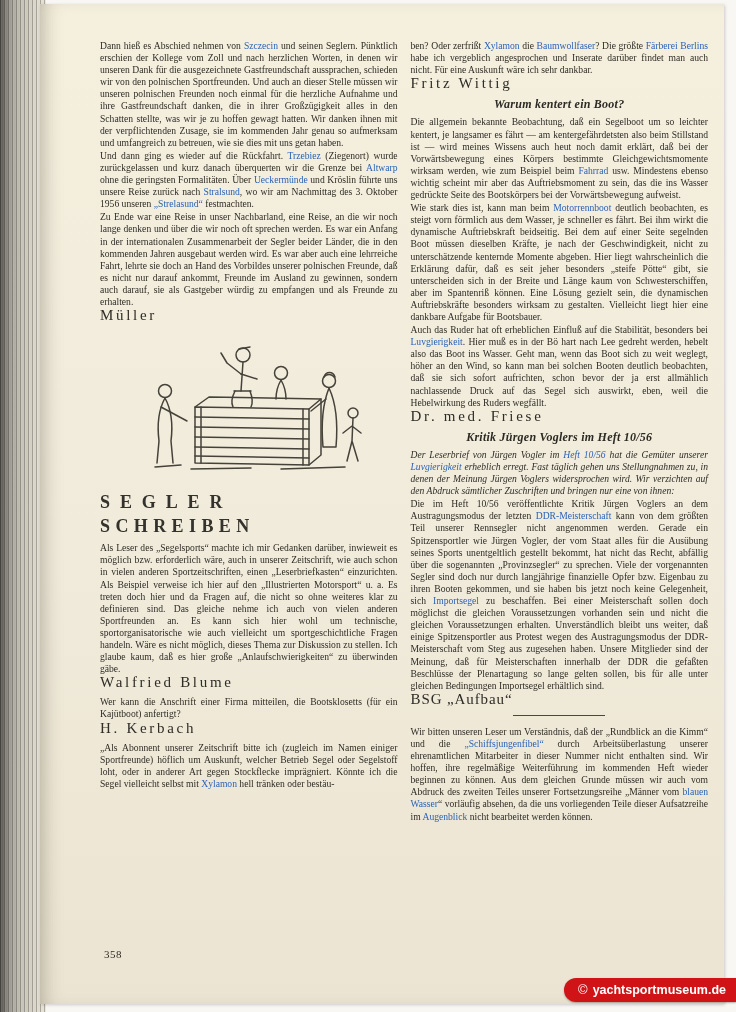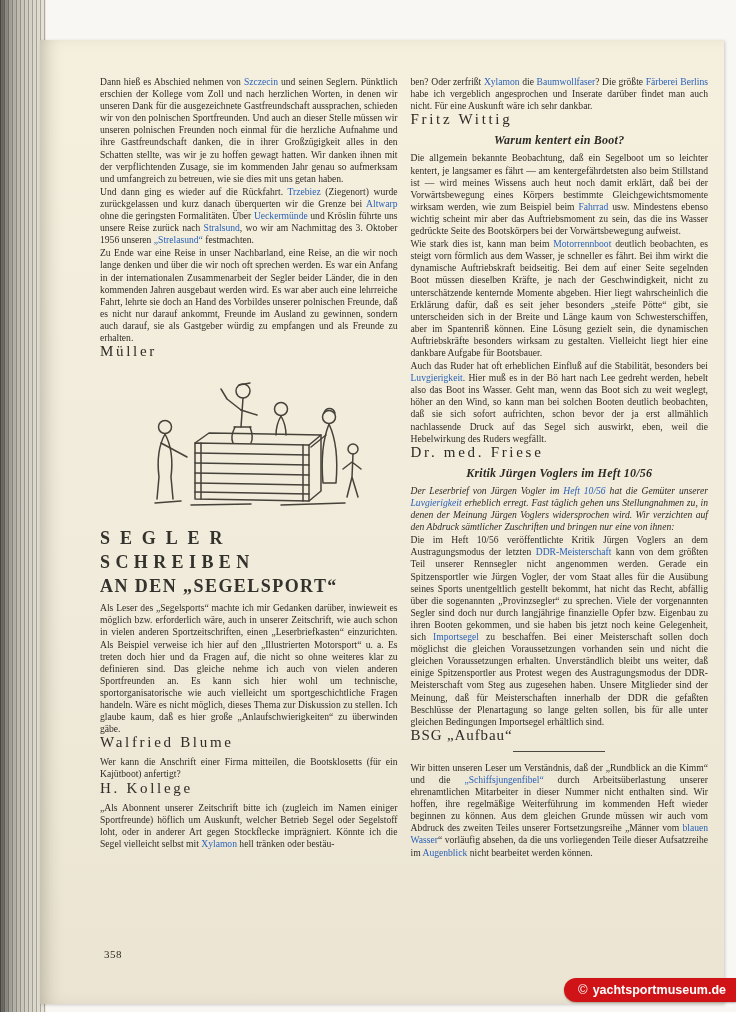--- a/index.html
+++ b/index.html
@@ -9,21 +9,21 @@
   .scan { position:relative; width:736px; height:1012px; background:#f8f7f4; }
 
   
   .binding { position:absolute; left:0; top:0; bottom:0; width:46px;
     background:linear-gradient(90deg,#4e4c47 0,#7d7a73 5px,#a9a69d 12px,#c6c3b8 22px,#d9d5c9 34px,#e8e4d8 46px); }
   .binding::after { content:""; position:absolute; inset:0;
     background:repeating-linear-gradient(90deg, rgba(40,38,34,.30) 0 1px, rgba(255,255,255,.10) 1px 2px, transparent 2px 4px); }
 
   .page { position:absolute; left:40px; top:4px; right:12px; bottom:8px; overflow:hidden;
     background:linear-gradient(180deg,#f5efde 0,#f1ebdb 55%,#ebe4d2 100%);
-    box-shadow:inset 14px 0 20px -12px rgba(70,65,50,.38), 1px 1px 3px rgba(0,0,0,.18);margin-top:36px; }
+    box-shadow:inset 14px 0 20px -12px rgba(70,65,50,.38), 1px 1px 3px rgba(0,0,0,.18); }
 
   .columns { display:flex; gap:13px; padding:36px 16px 0 60px; color:#2e2c26; }
   .col { flex:1; min-width:0; font-size:9.6px; line-height:12.1px; }
 
   .para { text-align:justify; margin:0 0 1px 0; }
   .hl { color:#2b62b8; }
 
   .sig { text-align:left; letter-spacing:.18em; font-size:15px; margin:1px 2px 8px 0; color:#2e2c26; }
   .sig.club { letter-spacing:.06em; margin:0 20px 0 0; }
   .sig.club + .sig.club { margin-bottom:2px; }
@@ -102,28 +102,27 @@
                 <path d="M222 89 L221 112 M221 97 L212 104 M221 97 L230 104 M221 112 L216 132 M221 112 L227 132"></path>
               </g>
               <path d="M24 138 L50 136 M60 140 L120 139 M150 140 L214 138"></path>
             </g>
           </svg>
         </div>
 
         <h1 class="main-head">
           <span class="hline1">SEGLER</span>
           <span class="hline2">SCHREIBEN</span>
-          <span class="hline3">AN DEN „SEGELSPORT“</span>
         </h1>
 
         <p class="para">Als Leser des „Segelsports“ machte ich mir Gedanken darüber, inwieweit es möglich bzw. erforderlich wäre, auch in unserer Zeitschrift, wie auch schon in vielen anderen Sportzeitschriften, einen „Leserbriefkasten“ einzurichten. Als Beispiel verweise ich hier auf den „Illustrierten Motorsport“ u. a. Es treten doch hier und da Fragen auf, die nicht so ohne weiteres klar zu definieren sind. Das gleiche nehme ich auch von vielen anderen Sportfreunden an. Es kann sich hier wohl um technische, sportorganisatorische wie auch vielleicht um sportgeschichtliche Fragen handeln. Wäre es nicht möglich, dieses Thema zur Diskussion zu stellen. Ich glaube kaum, daß es hier große „Anlaufschwierigkeiten“ zu überwinden gäbe.</p>
         <div class="sig">Walfried Blume</div>
 
         <p class="para">Wer kann die Anschrift einer Firma mitteilen, die Bootsklosetts (für ein Kajütboot) anfertigt?</p>
-        <div class="sig">H. Kollege</div>
+        <div class="sig">H. Kerbach</div>
 
         <p class="para">„Als Abonnent unserer Zeitschrift bitte ich (zugleich im Namen einiger Sportfreunde) höflich um Auskunft, welcher Betrieb Segel oder Segelstoff loht, oder in anderer Art gegen Stockflecke imprägniert. Könnte ich die Segel vielleicht selbst mit <span class="hl">Xylamon</span> hell tränken oder bestäu-</p>
       </div>
 
       <div class="col">
         <p class="para">ben? Oder zerfrißt <span class="hl">Xylamon</span> die <span class="hl">Baumwollfaser</span>? Die größte <span class="hl">Färberei Berlins</span> habe ich vergeblich angesprochen und Inserate darüber findet man auch nicht. Für eine Auskunft wäre ich sehr dankbar.</p>
         <div class="sig">Fritz Wittig</div>
 
         <h2 class="sec-head">Warum kentert ein Boot?</h2>
         <p class="para">Die allgemein bekannte Beobachtung, daß ein Segelboot um so leichter kentert, je langsamer es fährt — am kentergefährdetsten also beim Stillstand ist — wird meines Wissens auch heut noch damit erklärt, daß bei der Vorwärtsbewegung eines Körpers bestimmte Gleichgewichtsmomente wirksam werden, wie zum Beispiel beim <span class="hl">Fahrrad</span> usw. Mindestens ebenso wichtig scheint mir aber das Auftriebsmoment zu sein, das die ins Wasser gedrückte Seite des Bootskörpers bei der Vorwärtsbewegung aufweist.</p>

